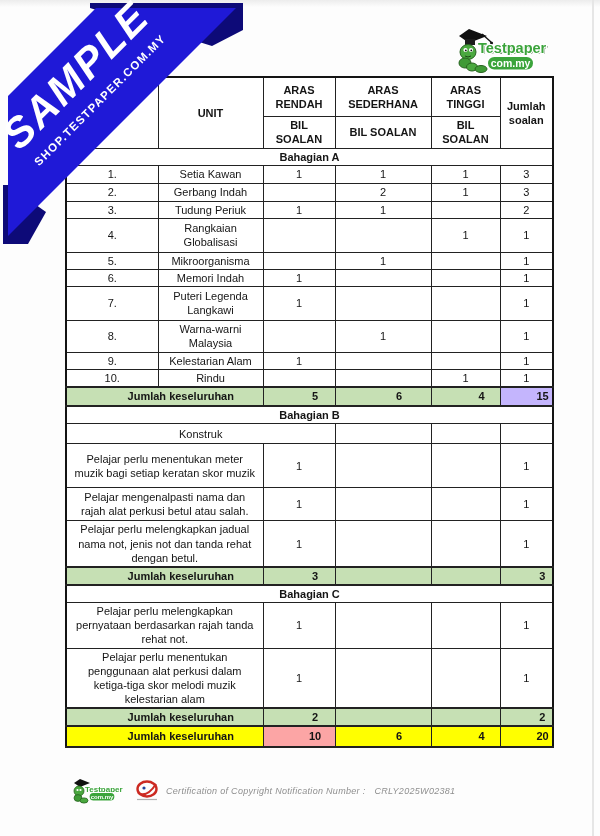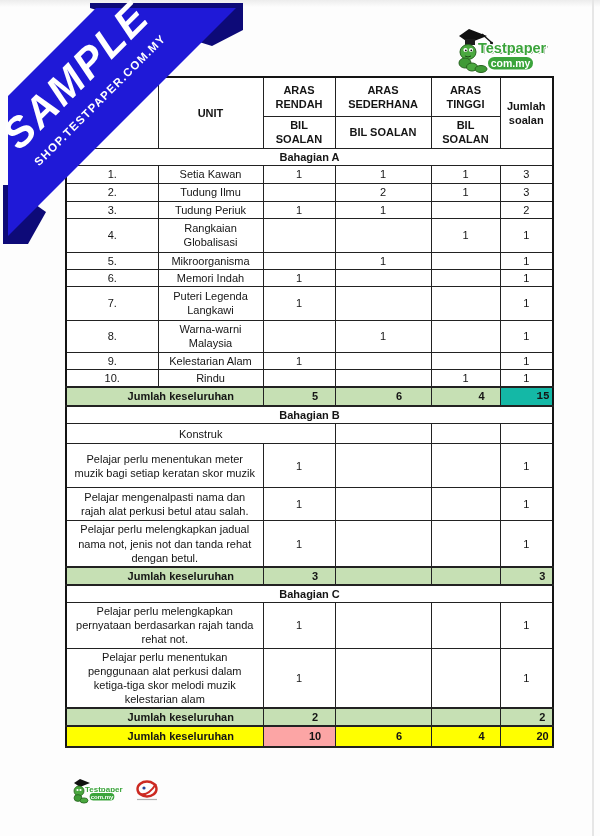--- a/index.html
+++ b/index.html
@@ -126,21 +126,21 @@
       <tr class="row-item" style="height: 18px;">
         <td class="num">1.</td>
         <td class="left">Setia Kawan</td>
         <td class="val">1</td>
         <td class="val">1</td>
         <td class="val">1</td>
         <td class="val">3</td>
       </tr>
       <tr class="row-item" style="height: 18px;">
         <td class="num">2.</td>
-        <td class="left">Tudung Ilmu</td>
+        <td class="left">Gerbang Indah</td>
         <td class="val"></td>
         <td class="val">2</td>
         <td class="val">1</td>
         <td class="val">3</td>
       </tr>
       <tr class="row-item" style="height: 17px;">
         <td class="num">3.</td>
         <td class="left">Tudung Periuk</td>
         <td class="val">1</td>
         <td class="val">1</td>
@@ -201,21 +201,21 @@
         <td class="val"></td>
         <td class="val"></td>
         <td class="val">1</td>
         <td class="val">1</td>
       </tr>
       <tr class="row-total" style="height: 19px;">
         <td class="left bold" colspan="2" style="background: rgb(198, 224, 180);">Jumlah keseluruhan</td>
         <td class="val" style="background: rgb(198, 224, 180);">5</td>
         <td class="val" style="background: rgb(198, 224, 180);">6</td>
         <td class="val" style="background: rgb(198, 224, 180);">4</td>
-        <td class="val" style="background: #14b8a6; font-family: Liberation Mono, monospace;">15</td>
+        <td class="val" style="background: #c4b5fd;">15</td>
       </tr>
       <tr class="row-band" style="height: 18px;">
         <td class="band" colspan="6">Bahagian B</td>
       </tr>
       <tr class="row-konstruk" style="height: 20px;">
         <td class="left" colspan="3">Konstruk</td>
         <td class="val"></td>
         <td class="val"></td>
         <td class="val"></td>
       </tr>
@@ -292,13 +292,16 @@
     <text x="13" y="13.5" font-size="8" font-weight="bold" fill="#3ba43b" stroke="#ffffff" stroke-width="1.4" style="paint-order:stroke">Testpaper</text>
     <rect x="17" y="14.5" width="26" height="8.5" rx="4.2" fill="#3ba43b" stroke="#ffffff" stroke-width="1.2"></rect>
     <text x="30" y="21" font-size="6" font-weight="bold" fill="#ffffff" text-anchor="middle">com.my</text>
   </svg>
   <svg width="24" height="22" viewBox="0 0 24 22" aria-hidden="true">
     <ellipse cx="12" cy="9" rx="9.5" ry="7.5" fill="none" stroke="#cc2a22" stroke-width="2.4"></ellipse>
     <path d="M3,13 Q12,18 21,4" fill="none" stroke="#cc2a22" stroke-width="2"></path>
     <circle cx="9" cy="8" r="1.6" fill="#24449c"></circle>
     <line x1="2" y1="19.5" x2="22" y2="19.5" stroke="#b0b0b0" stroke-width="1.2"></line>
   </svg>
+  <div class="cert-text">
+    <span>Certification of Copyright Notification Number :</span><span class="cert-num">CRLY2025W02381</span>
+  </div>
 </div>
 
 </body></html>

